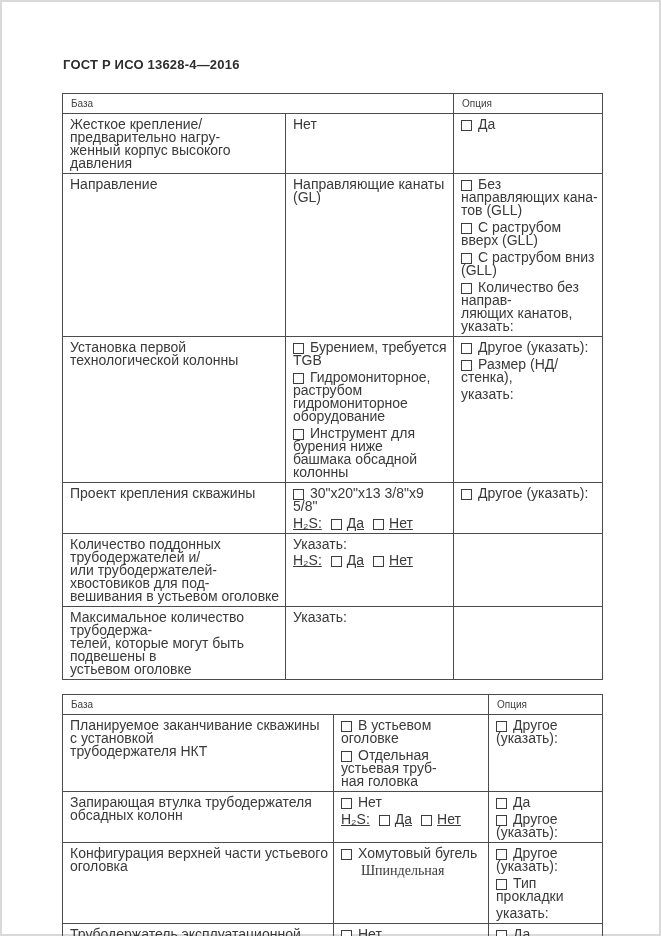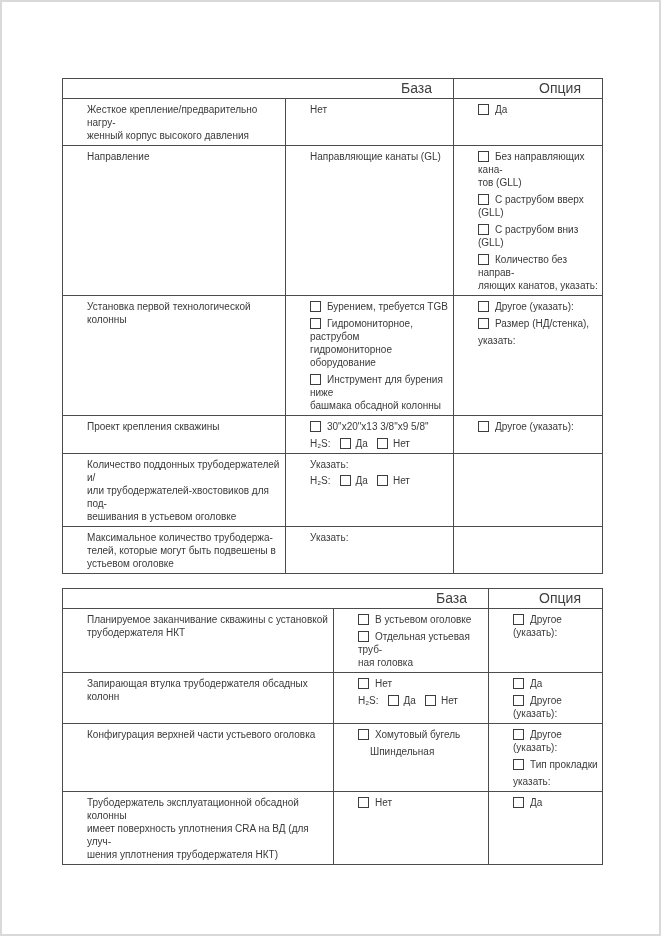--- a/index.html
+++ b/index.html
@@ -19,47 +19,48 @@
     color:#2d2d2d;letter-spacing:.2px;margin-left:1px;
   }
   table.spec{
     border-collapse:collapse;table-layout:fixed;width:540px;
   }
   table.t1{margin-top:21px;}
   table.t2{margin-top:14px;}
   table.spec td{
     border:1px solid #4c4c4c;
     vertical-align:top;
-    padding:4px 4px 3px 24px;
-    font-size:10px;line-height:13px;
+    padding:4px 4px 3px 7px;
+    font-size:14px;line-height:13px;
     color:#3a3a3a;
     overflow:hidden;
   }
   tr.hdr td{
-    text-align:right;vertical-align:middle;
-    font-size:14px;padding:2px 21px;color:#3f3f3f;
+    text-align:left;vertical-align:middle;
+    font-size:10px;padding:2px 8px;color:#3f3f3f;
   }
   .txt,.lbl{white-space:pre-line;}
   .cb{margin-bottom:4px;}
   .cb:last-child{margin-bottom:0;}
   .box{
     display:inline-block;width:9px;height:9px;
     border:1px solid #3d3d3d;background:#fff;
     margin-right:6px;vertical-align:-1.5px;
   }
-  .h2s{margin-top:3px;white-space:nowrap;}
+  .h2s{margin-top:3px;white-space:nowrap;text-decoration:underline;}
   .h2s .box{margin:0 5px 0 9px;}
-  .indent1{margin-left:12px;margin-top:3px;}
+  .indent1{margin-left:20px;margin-top:3px;font-family:Liberation Serif, serif;}
   .note{margin-top:2px;}
 </style>
 </head>
 <body>
 
 <div class="page">
 
+  <div class="doc-title">ГОСТ Р ИСО 13628-4—2016</div>
 
   <table class="spec t1">
     <colgroup>
         <col style="width:223px">
         <col style="width:168px">
         <col style="width:149px">
       </colgroup>
     <tbody>
         <tr class="hdr" style="height:20px">
       <td colspan="2">База</td>

